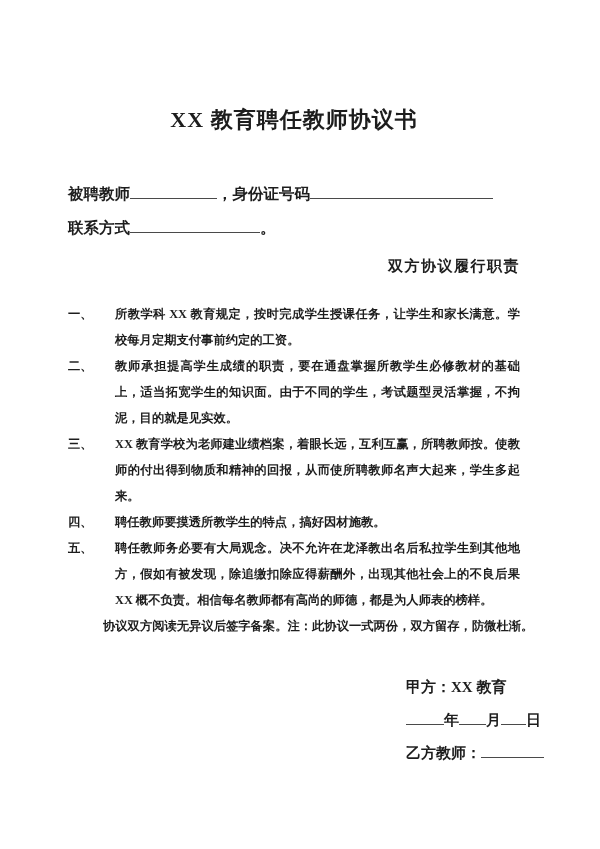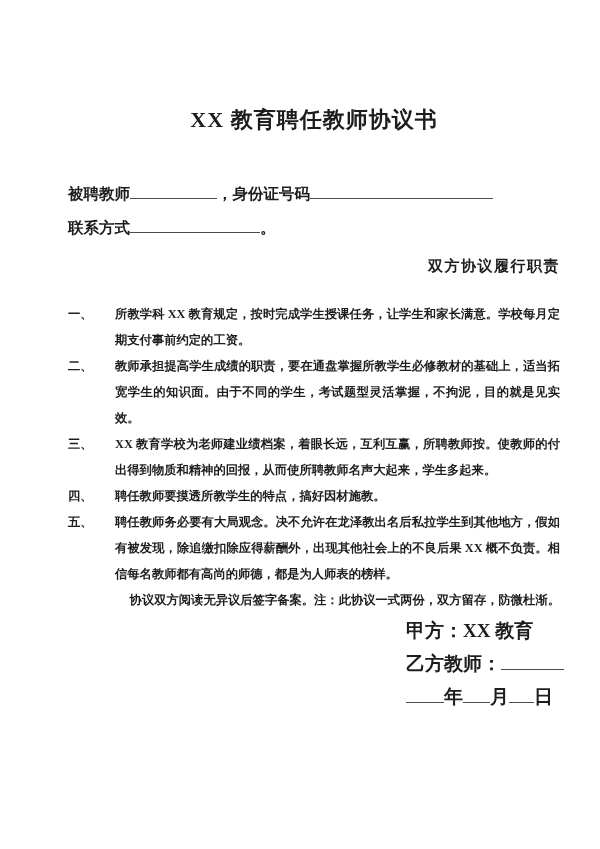--- a/index.html
+++ b/index.html
@@ -10,21 +10,21 @@
   .page {
     position: relative;
     width: 600px;
     height: 849px;
     margin: 0 auto;
     background: #ffffff;
     color: #1d1d1d;
     font-family: "Liberation Serif", "DejaVu Serif", serif;
     font-weight: bold;
     box-sizing: border-box;
-    padding: 0 40px 0 68px;
+    padding: 0 80px 0 68px;
     overflow: hidden;
   }
   .title {
     margin-top: 104px;
     text-align: center;
     font-size: 22px;
     line-height: 31px;
     letter-spacing: 1px;
   }
   .form-section {
@@ -74,23 +74,23 @@
     text-align: justify;
   }
   .note {
     margin-left: 35px;
     font-size: 12.3px;
     line-height: 26px;
     white-space: nowrap;
     text-align: right;
   }
   .signature {
-    margin-top: 1px;
+    margin-top: 32px;
     margin-left: 338px;
-    font-size: 19px;
+    font-size: 15px;
   }
   .sig-line {
     height: 33px;
     line-height: 33px;
     white-space: nowrap;
   }
 </style>
 </head>
 <body>
 
@@ -142,22 +142,22 @@
 
     <div class="note">协议双方阅读无异议后签字备案。注：此协议一式两份，双方留存，防微杜渐。</div>
 
   </div>
 
   <div class="signature">
 
     <div class="sig-line">甲方：XX 教育</div>
 
     <div class="sig-line">
-      <span>乙方教师：</span><span class="blank w63"></span>
+      <span class="blank w38"></span><span>年</span><span class="blank w27"></span><span>月</span><span class="blank w25"></span><span>日</span>
     </div>
 
     <div class="sig-line">
-      <span class="blank w38"></span><span>年</span><span class="blank w27"></span><span>月</span><span class="blank w25"></span><span>日</span>
+      <span>乙方教师：</span><span class="blank w63"></span>
     </div>
 
   </div>
 
 </div>
 
 </body></html>

